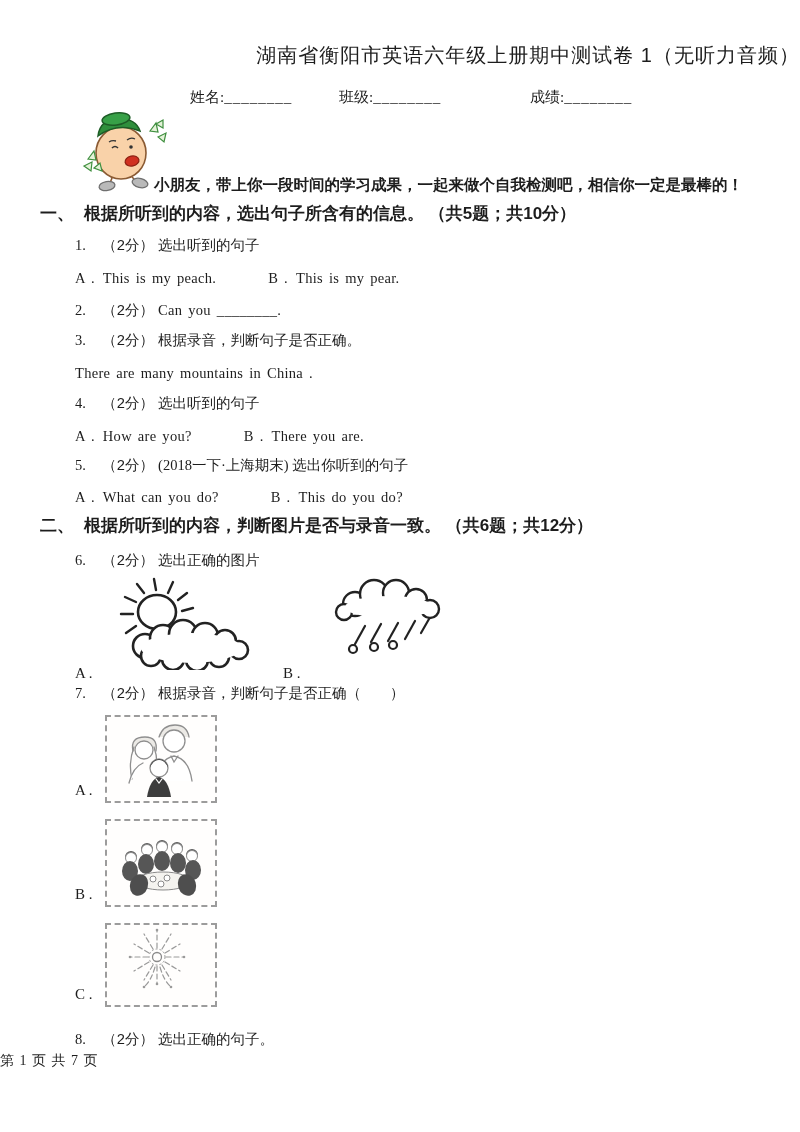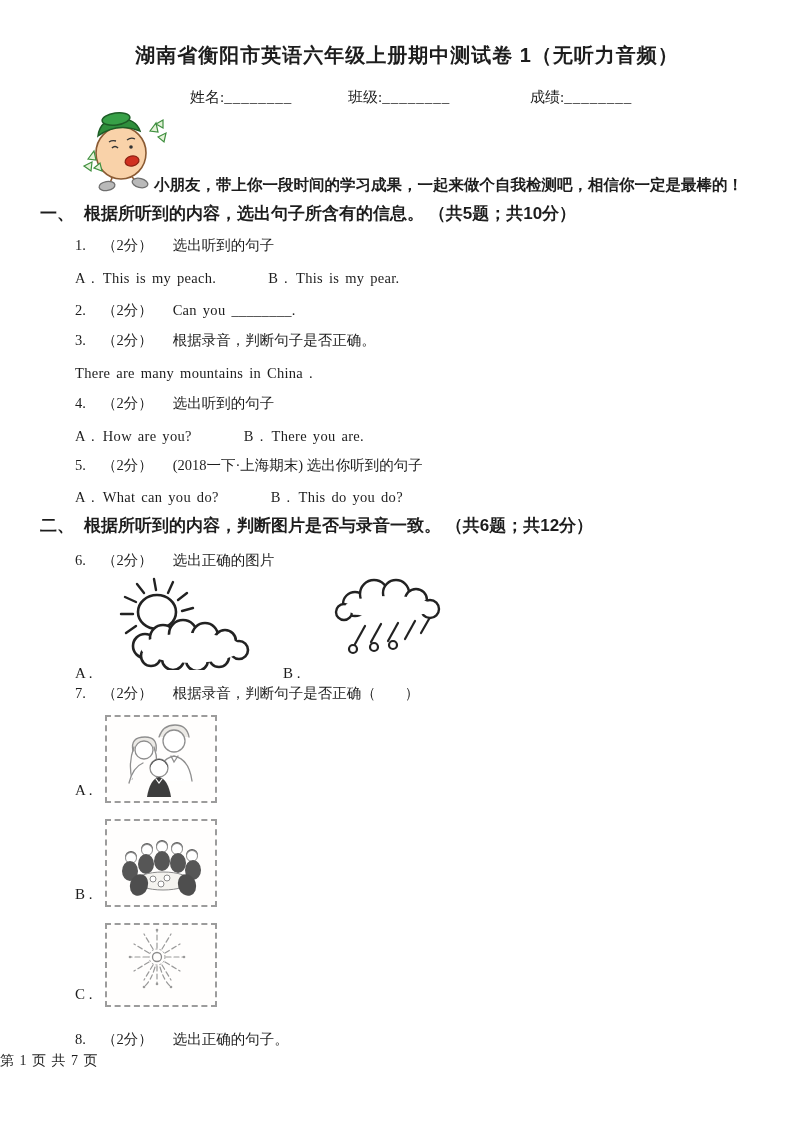--- a/index.html
+++ b/index.html
@@ -1,29 +1,29 @@
 <!DOCTYPE html>
 <html><head>
 <meta charset="utf-8">
 <style>
   * { margin:0; padding:0; box-sizing:border-box; }
   html,body { width:800px; height:1132px; background:#ffffff; }
   body { position:relative; font-family:"Liberation Serif", serif; color:#1d1d1d; overflow:hidden; }
   .abs { position:absolute; }
-  .title { top:42px; left:0; width:800px; text-align:center;
-           font-family:"Liberation Sans", sans-serif; font-weight:bold; font-size:20px; letter-spacing:1px;padding-left:14px; }
+  .title { top:42px; left:0; width:800px; text-align:right;
+           font-family:"Liberation Sans", sans-serif; font-weight:normal; font-size:20px; letter-spacing:1px;padding-left:14px; }
   .info { top:88px; font-size:15px; white-space:nowrap; }
   .blank { letter-spacing:1px;margin-top:13px; }
   .intro { left:154px; top:166px; font-size:15.5px; font-weight:bold; white-space:nowrap;margin-top:9px; }
   .sec { left:40px; width:740px; font-family:"Liberation Sans", sans-serif;
          font-weight:bold; font-size:17px; white-space:nowrap; }
   .sec .sec-num { margin-right:10px; }
   .q { left:75px; font-size:14.5px; white-space:nowrap; }
   .q .qnum { margin-right:16px; }
-  .q .qscore { margin-right:20px; }
+  .q .qscore { margin-right:4px;font-family:Liberation Mono, monospace; }
   .opts { left:75px; display:flex; gap:52px; font-size:14.5px; white-space:nowrap; }
   .opt .olabel { margin-right:8px; }
   .en { letter-spacing:0.3px; word-spacing:2px;text-align:right; }
   .q6row { left:75px; top:574px; display:flex; align-items:flex-end; }
   .imglabel { font-size:15px; width:30px; flex:0 0 auto; }
   .q6row .wA { margin:0 0 12px 6px; }
   .q6row .lblB { margin-left:22px; }
   .q6row .wB { margin:0 0 26px 6px; }
   .q7row { left:75px; display:flex; align-items:flex-end; }
   .q7row .imglabel { margin-bottom:4px; }
@@ -34,21 +34,21 @@
   .footer { top:1052px; left:0; width:800px; text-align:left; font-size:14px; letter-spacing:1px; }
 </style>
 </head>
 <body>
 
 <main>
 
   <h1 class="abs title">湖南省衡阳市英语六年级上册期中测试卷 1（无听力音频）</h1>
 
   <span class="abs info" style="left:190px"><span>姓名:</span><span class="blank">________</span></span>
-  <span class="abs info" style="left:348px"><span>班级:</span><span class="blank">________</span></span>
+  <span class="abs info" style="left:339px"><span>班级:</span><span class="blank">________</span></span>
   <span class="abs info" style="left:530px"><span>成绩:</span><span class="blank">________</span></span>
 
   <svg class="abs" style="left:74px; top:103px" width="94" height="90" viewBox="0 0 94 90">
     <ellipse cx="47" cy="50" rx="25" ry="26" fill="#f9d2a9" stroke="#8a5a33" stroke-width="1.6"></ellipse>
     <path d="M24,33 q2,-17 21,-18 q17,1 21,13 q-23,-9 -42,5 z" fill="#2f8f3c" stroke="#1d5c26" stroke-width="1.5"></path>
     <ellipse cx="42" cy="16" rx="14" ry="6" fill="#37a047" stroke="#1d5c26" stroke-width="1.5" transform="rotate(-8 42 16)"></ellipse>
     <path d="M35,39 q3,-2 7,-1" stroke="#333" fill="none" stroke-width="1.3"></path>
     <path d="M53,37 q4,-3 8,-1" stroke="#333" fill="none" stroke-width="1.3"></path>
     <path d="M38,45 q3,-3 6,0" stroke="#333" fill="none" stroke-width="1.6"></path>
     <circle cx="57" cy="44" r="1.8" fill="#333"></circle>

